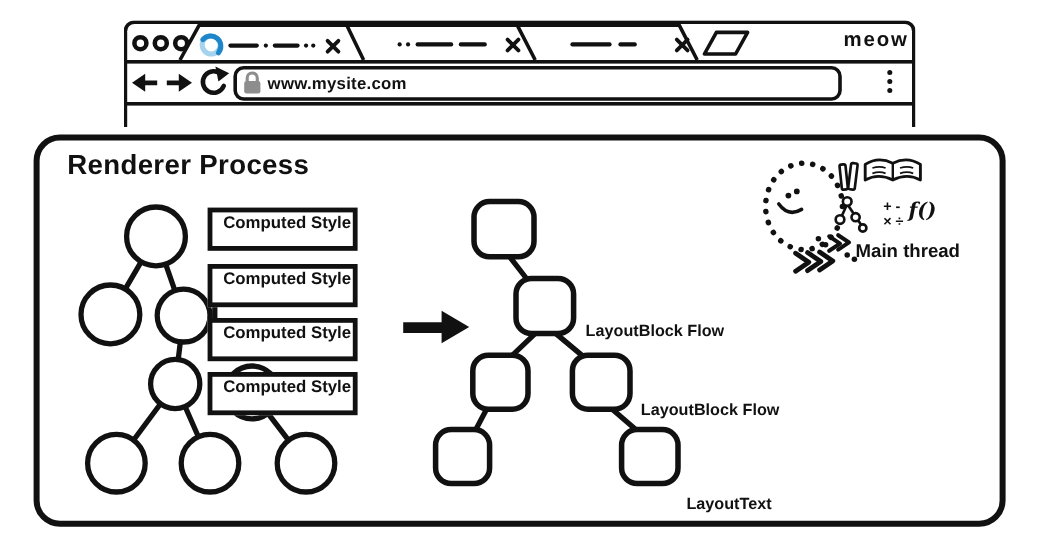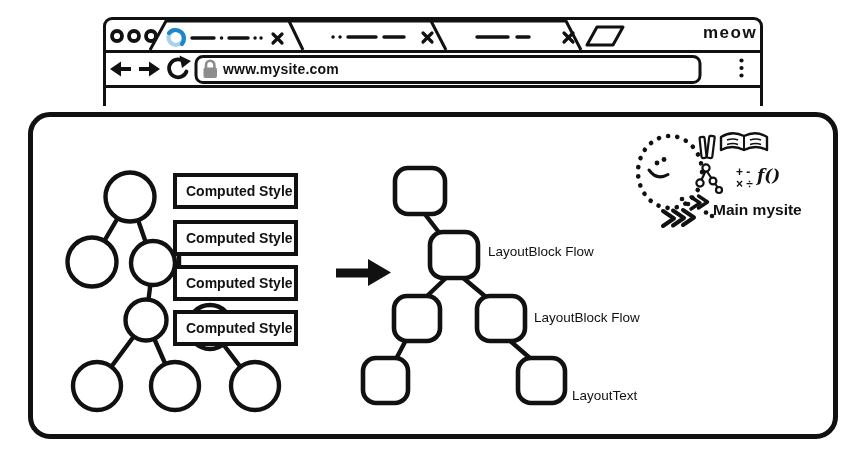--- a/index.html
+++ b/index.html
@@ -35,24 +35,24 @@
   }
   .diagram-art { z-index: 5; pointer-events: none; }
 
   .renderer-title {
     position: absolute; left: 56px; top: 124px; font-size: 23px; font-weight: 700;
     letter-spacing: .3px; z-index: 6;
   }
   .cs-box {
     position: absolute; left: 173px; width: 125px; height: 36px;
     border: 4px solid #111; background: #fff; z-index: 6;
-    display: flex; align-items: center; padding-left: 9px;
+    display: flex; padding-left: 9px;
     font-size: 14px; font-weight: 700; white-space: nowrap;
   }
-  .node-label { position: absolute; font-size: 13.5px; font-weight: 400; z-index: 6; white-space: nowrap; }
+  .node-label { position: absolute; font-size: 13.5px; font-weight: 700; z-index: 6; white-space: nowrap; margin-top: 24px; }
   .layout-title { position: absolute; left: 654px; top: 332px; font-size: 27px; font-weight: 700; z-index: 6; }
   .main-thread-label { position: absolute; left: 713px; top: 201px; font-size: 15.5px; font-weight: 700; z-index: 6; }
 </style>
 </head>
 <body>
 
 <div class="canvas">
 
   <div class="browser">
     <div class="hline" style="top:30px"></div>
@@ -233,33 +233,34 @@
         </g>
         <g stroke-width="4">
           <path d="M663,211 L674,218.5 L663,226"></path>
             <path d="M673,210.5 L684,218 L673,225.5"></path>
             <path d="M683,210 L694,217.5 L683,225"></path>
         </g>
       </g>
     </g>
   </svg>
 
+  <div class="renderer-title">Renderer Process</div>
 
   <div class="cs-box" style="top:173px">
     <span>Computed Style</span>
   </div>
   <div class="cs-box" style="top:220px">
     <span>Computed Style</span>
   </div>
   <div class="cs-box" style="top:265px">
     <span>Computed Style</span>
   </div>
   <div class="cs-box" style="top:310px">
     <span>Computed Style</span>
   </div>
 
   <div class="node-label" style="left:488px; top:244px">LayoutBlock Flow</div>
   <div class="node-label" style="left:534px; top:310px">LayoutBlock Flow</div>
   <div class="node-label" style="left:572px; top:388px">LayoutText</div>
 
-  <div class="main-thread-label">Main mysite</div>
+  <div class="main-thread-label">Main thread</div>
 
 </div>
 
 </body></html>

